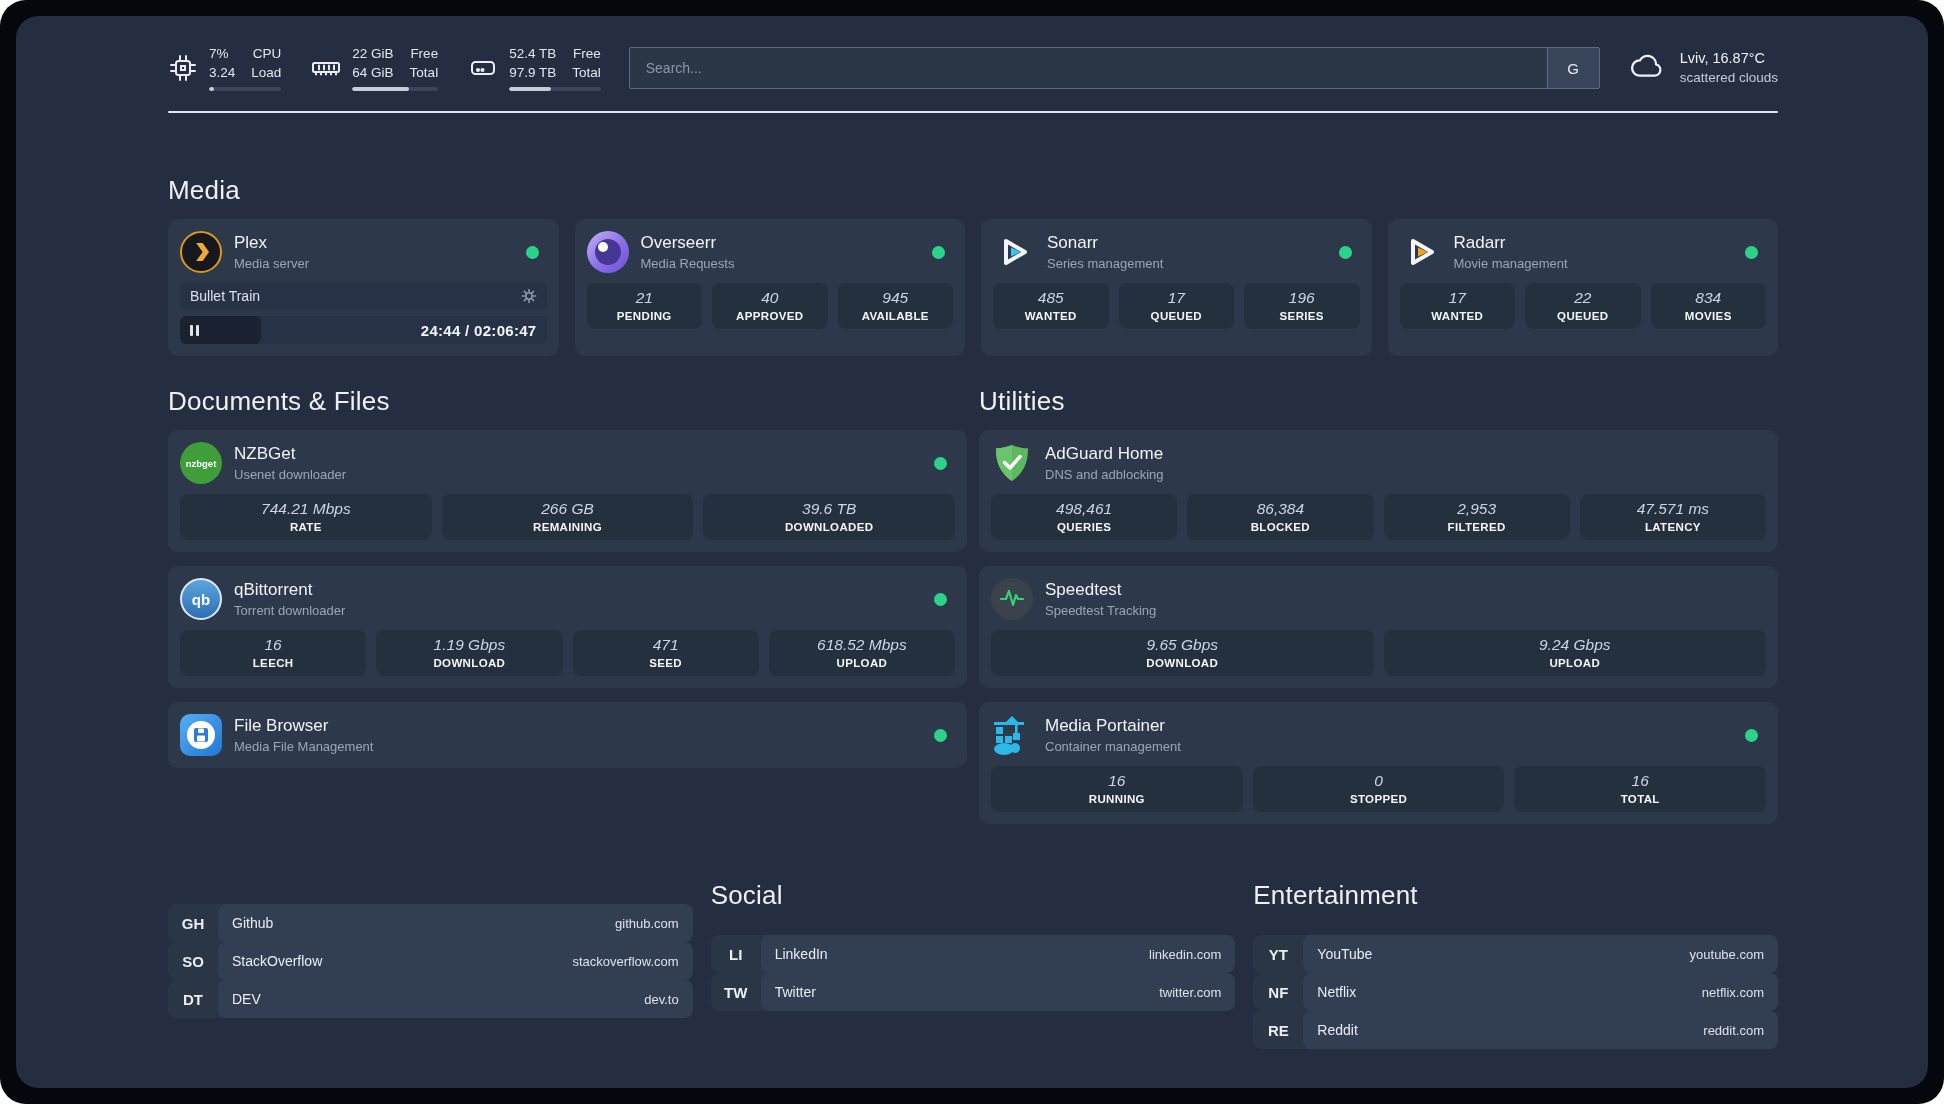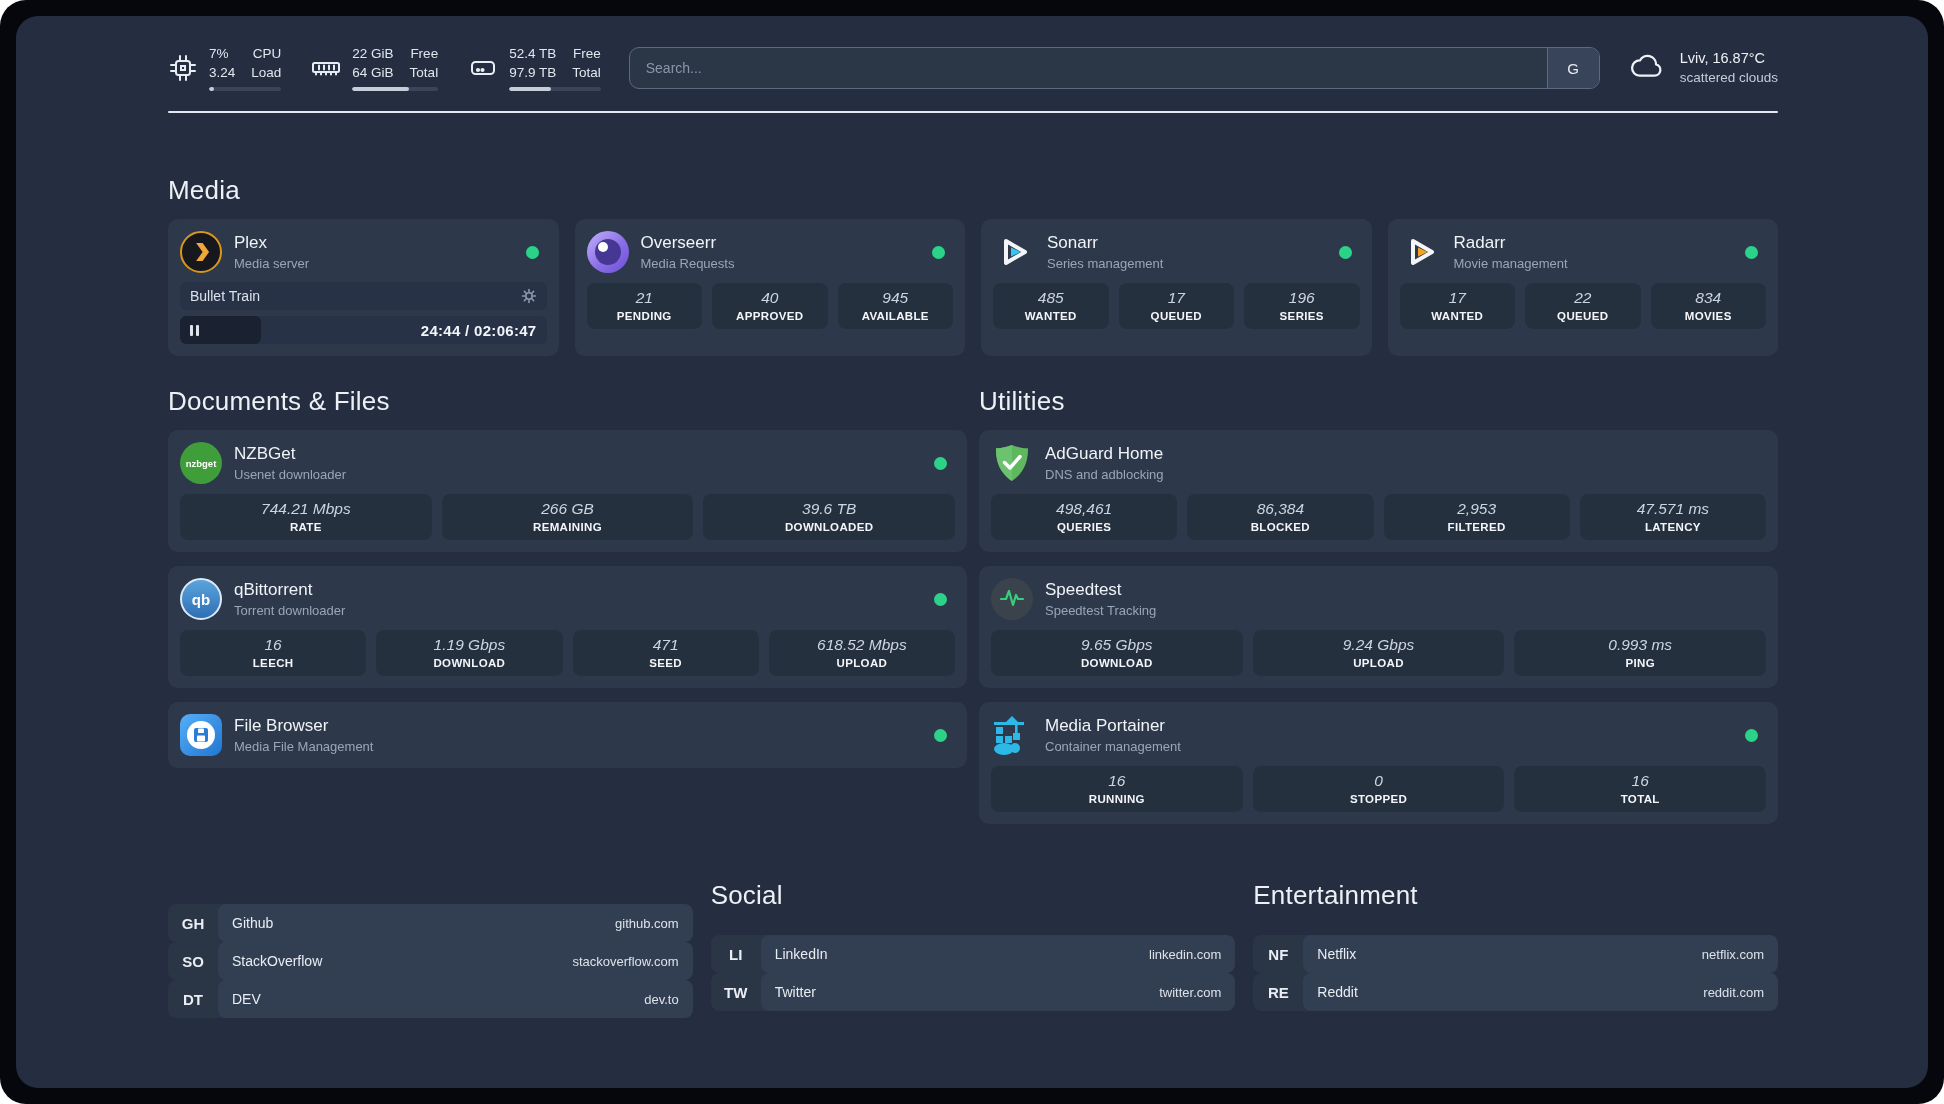--- a/index.html
+++ b/index.html
@@ -12,21 +12,21 @@
   .header-row { display:flex; align-items:center; gap:28px; height:56px; }
   .sysstats { display:flex; align-items:center; gap:30px; }
   .sysstat { display:flex; align-items:center; gap:11px; }
   .sysstat svg { width:30px; height:30px; flex:0 0 30px; }
   .sysstat .cols { display:flex; gap:16px; font-size:13.5px; color:#e2e7ee; }
   .sysstat .col { display:flex; flex-direction:column; line-height:1.35; }
   .sysstat .col.right { text-align:right; }
   .meter { height:4px; border-radius:2px; background:#3b455a; margin-top:5px; overflow:hidden; }
   .meter i { display:block; height:4px; border-radius:2px; background:#c6cdd9; }
 
-  .search { flex:1; display:flex; align-items:stretch; height:42px; border:1px solid #5d6980; border-radius:10px; background:#2b3647; overflow:hidden; }
+  .search { flex:1; display:flex; align-items:stretch; height:42px; border:1px solid #5d6980; border-radius:2px; background:#2b3647; overflow:hidden; }
   .search input { flex:1; background:transparent; border:0; outline:0; color:#dbe1ea; padding:0 16px; font-size:14px; font-family:"Liberation Sans", sans-serif; }
   .search input::placeholder { color:#8c96a8; }
   .search .provider { width:52px; display:flex; align-items:center; justify-content:center; background:#37445a; border-left:1px solid #5d6980; color:#e8ecf2; font-size:15px; cursor:pointer; }
 
   .weather { display:flex; align-items:center; gap:12px; }
   .weather svg { width:40px; height:40px; }
   .weather .loc { font-size:14.5px; color:#eef1f6; line-height:1.35; }
   .weather .cond { font-size:13.5px; color:#c4ccd8; line-height:1.35; }
 
   .divider { height:2px; background:#e3e8f0; border-radius:1px; margin-top:15px; }
@@ -452,24 +452,20 @@
             </div>
           </div>
           <div class="tiles">
             <div class="tile">
                 <div class="v">9.65 Gbps</div>
                 <div class="l">DOWNLOAD</div>
               </div>
             <div class="tile">
                 <div class="v">9.24 Gbps</div>
                 <div class="l">UPLOAD</div>
-              </div>
-            <div class="tile">
-                <div class="v">0.993 ms</div>
-                <div class="l">PING</div>
               </div>
           </div>
         </div>
 
         <div class="card">
           <div class="card-head">
             <div class="app-link">
               <div class="app-icon">
                 <svg viewBox="0 0 42 42" width="44" height="44" fill="#2cb9e8">
                   <rect x="3" y="8" width="30" height="3"></rect>
@@ -553,20 +549,27 @@
             <span class="bm-url">twitter.com</span>
           </div>
         </div>
       </div>
     </div>
 
     <div>
       <div class="section-title">Entertainment</div>
       <div class="bm-rows">
         <div class="bm-row">
+          <div class="bm-abbr">YT</div>
+          <div class="bm-main">
+            <span class="bm-name">YouTube</span>
+            <span class="bm-url">youtube.com</span>
+          </div>
+        </div>
+        <div class="bm-row">
           <div class="bm-abbr">NF</div>
           <div class="bm-main">
             <span class="bm-name">Netflix</span>
             <span class="bm-url">netflix.com</span>
           </div>
         </div>
         <div class="bm-row">
           <div class="bm-abbr">RE</div>
           <div class="bm-main">
             <span class="bm-name">Reddit</span>

